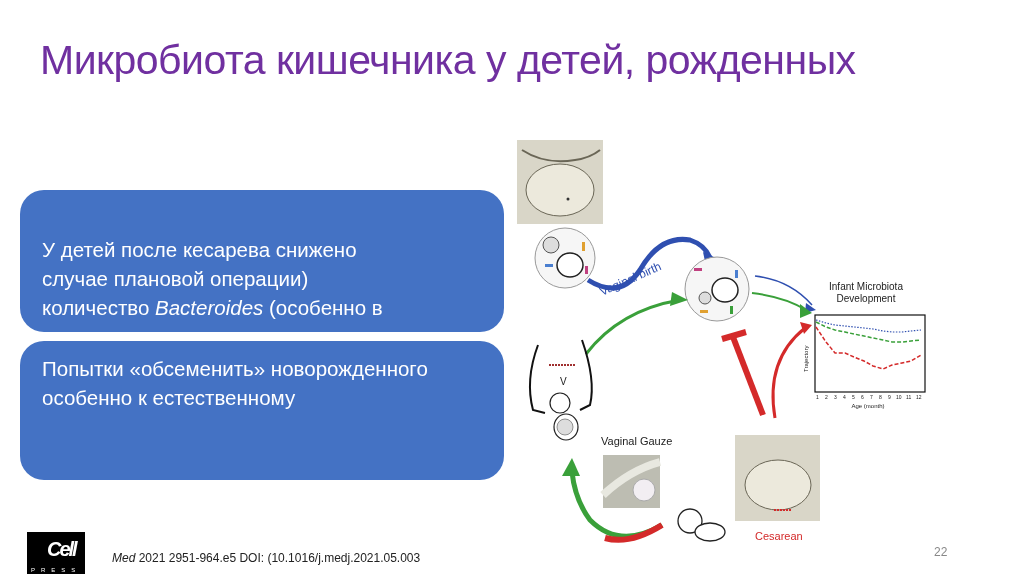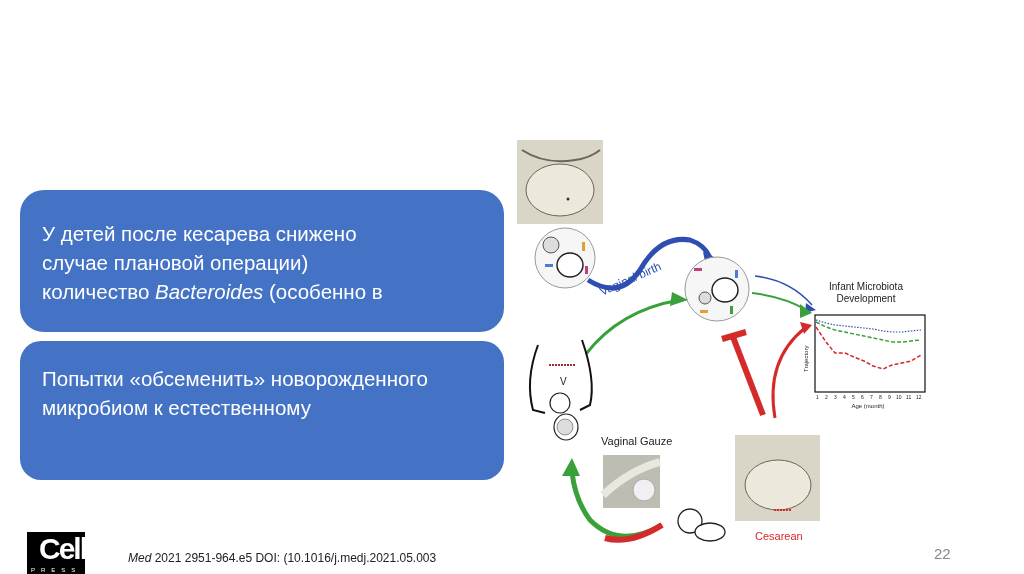--- a/index.html
+++ b/index.html
@@ -1,46 +1,47 @@
 <!DOCTYPE html>
 <html><head>
 <meta charset="utf-8">
 <style>
   html, body { margin:0; padding:0; }
   body { width:1024px; height:574px; background:#ffffff; position:relative; overflow:hidden; font-family:"Liberation Sans", sans-serif; }
   .title { position:absolute; left:40px; top:34px; width:940px; color:#7030a0; font-family:"Liberation Sans", sans-serif; font-size:41px; line-height:52px; letter-spacing:-0.5px; font-stretch:condensed; }
   .title span { display:block; }
   .box { position:absolute; left:20px; width:484px; background:#4472c4; border-radius:24px; color:#ffffff; font-family:"Liberation Sans", sans-serif; font-size:20.5px; line-height:29px; padding:0 22px; box-sizing:border-box; }
-  .box1 { top:190px; height:142px; padding-top:29px; }
-  .box2 { top:341px; height:139px; padding-top:23px;border-radius:21px; }
+  .box1 { top:190px; height:142px; padding-top:45px; }
+  .box2 { top:341px; height:139px; padding-top:13px; }
   .box span.line { display:block; white-space:nowrap; }
   .box i { font-style:italic; }
   .figure { position:absolute; left:510px; top:135px; width:500px; height:439px; }
   .cell-logo { position:absolute; left:27px; top:532px; width:58px; height:42px; background:#000; color:#fff; }
-  .cell-logo .word { position:absolute; left:12px; top:0px; font-family:"Liberation Sans", sans-serif; font-weight:bold; font-size:30px; letter-spacing:-2px; line-height:34px; }
+  .cell-logo .word { position:absolute; left:20px; top:0px; font-family:"Liberation Sans", sans-serif; font-weight:bold; font-size:20px; letter-spacing:-2px; line-height:34px;font-style:italic; }
   .cell-logo .press { position:absolute; left:4px; bottom:1px; font-size:6px; letter-spacing:6px; }
-  .citation { position:absolute; left:128px; top:551px; font-family:"Liberation Sans", sans-serif; font-size:12px; color:#222; }
+  .citation { position:absolute; left:112px; top:551px; font-family:"Liberation Sans", sans-serif; font-size:12px; color:#222; }
   .citation i { font-style:italic; }
-  .page-num { position:absolute; left:934px; top:545px; font-family:"Liberation Sans", sans-serif; font-size:15px; color:#888; }
+  .page-num { position:absolute; left:934px; top:545px; font-family:"Liberation Sans", sans-serif; font-size:12px; color:#888; }
 </style>
 </head>
 <body>
 
 <div class="title">
+  <span>Микробиота кишечника у детей, рожденных</span>
 </div>
 
 <div class="box box1">
   <span class="line">У детей после кесарева снижено</span>
   <span class="line">случае плановой операции)</span>
   <span class="line"><span>количество </span><i>Bacteroides</i><span> (особенно в</span></span>
 </div>
 
 <div class="box box2">
   <span class="line">Попытки «обсеменить» новорожденного</span>
-  <span class="line">микробиом к естественному</span>
+  <span class="line">особенно к естественному</span>
 </div>
 
 <svg class="figure" viewBox="510 135 500 439" width="500" height="439">
 
   <g>
     <rect x="517" y="140" width="86" height="84" fill="#d9d6c8"></rect>
     <ellipse cx="560" cy="190" rx="34" ry="26" fill="#ece9dc" stroke="#6a6656" stroke-width="1"></ellipse>
     <path d="M522 150 Q545 165 575 160 Q590 158 600 150" stroke="#6a6656" fill="none" stroke-width="2"></path>
     <circle cx="568" cy="199" r="1.5" fill="#333"></circle>
   </g>

